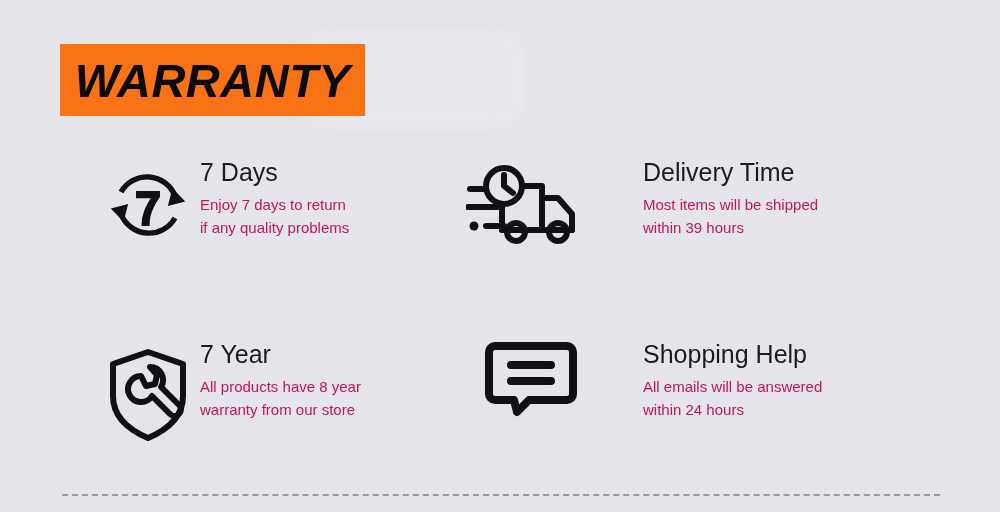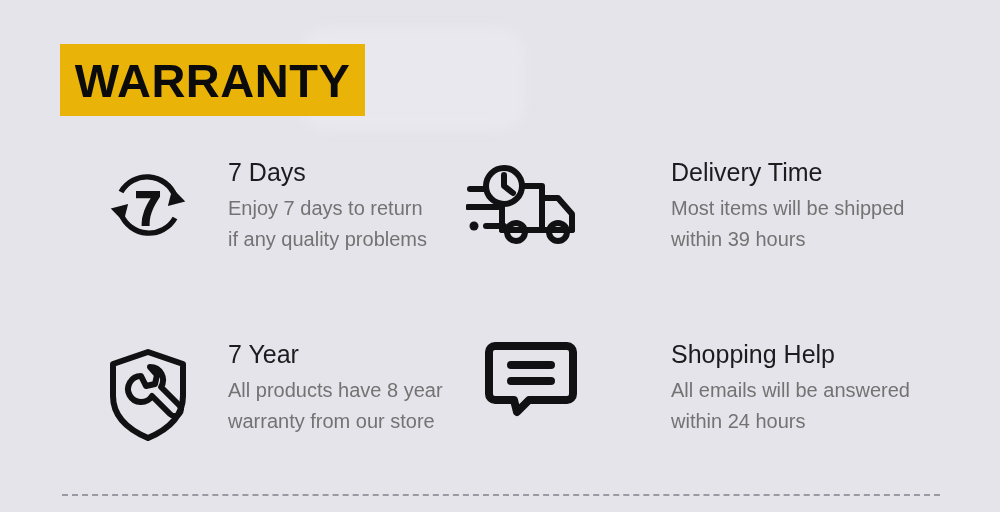--- a/index.html
+++ b/index.html
@@ -26,24 +26,25 @@
     border-radius: 26px;
     filter: blur(6px);
   }
 
   .banner {
     position: absolute;
     left: 60px;
     top: 44px;
     width: 305px;
     height: 72px;
-    background: #eab308;
+    background: #f97316;
     display: flex;
     align-items: center;
     justify-content: center;
+    font-style: italic;
   }
   .banner-text {
     font-family: "Liberation Sans", sans-serif;
     font-weight: bold;
     font-size: 47px;
     line-height: 1;
     letter-spacing: 0.5px;
     color: #0b0b0b;
     white-space: nowrap;
   }
@@ -91,32 +92,31 @@
   }
   .icon-box.bubble {
     width: 130px;
     flex: 0 0 130px;
     justify-content: center;
     padding-top: 6px;
   }
 
   .text-block {
     padding-top: 10px;
-    margin-left: 28px;
   }
   .title {
     font-size: 25px;
     color: #1c1c1f;
     line-height: 1.15;
     margin: 0 0 6px 0;
     white-space: nowrap;
   }
   .desc {
-    font-size: 20px;
-    color: #737373;
+    font-size: 15px;
+    color: #be185d;
     line-height: 1.55;
     margin: 0;
     white-space: nowrap;
   }
 
   .divider {
     position: absolute;
     left: 62px;
     top: 494px;
     width: 878px;

